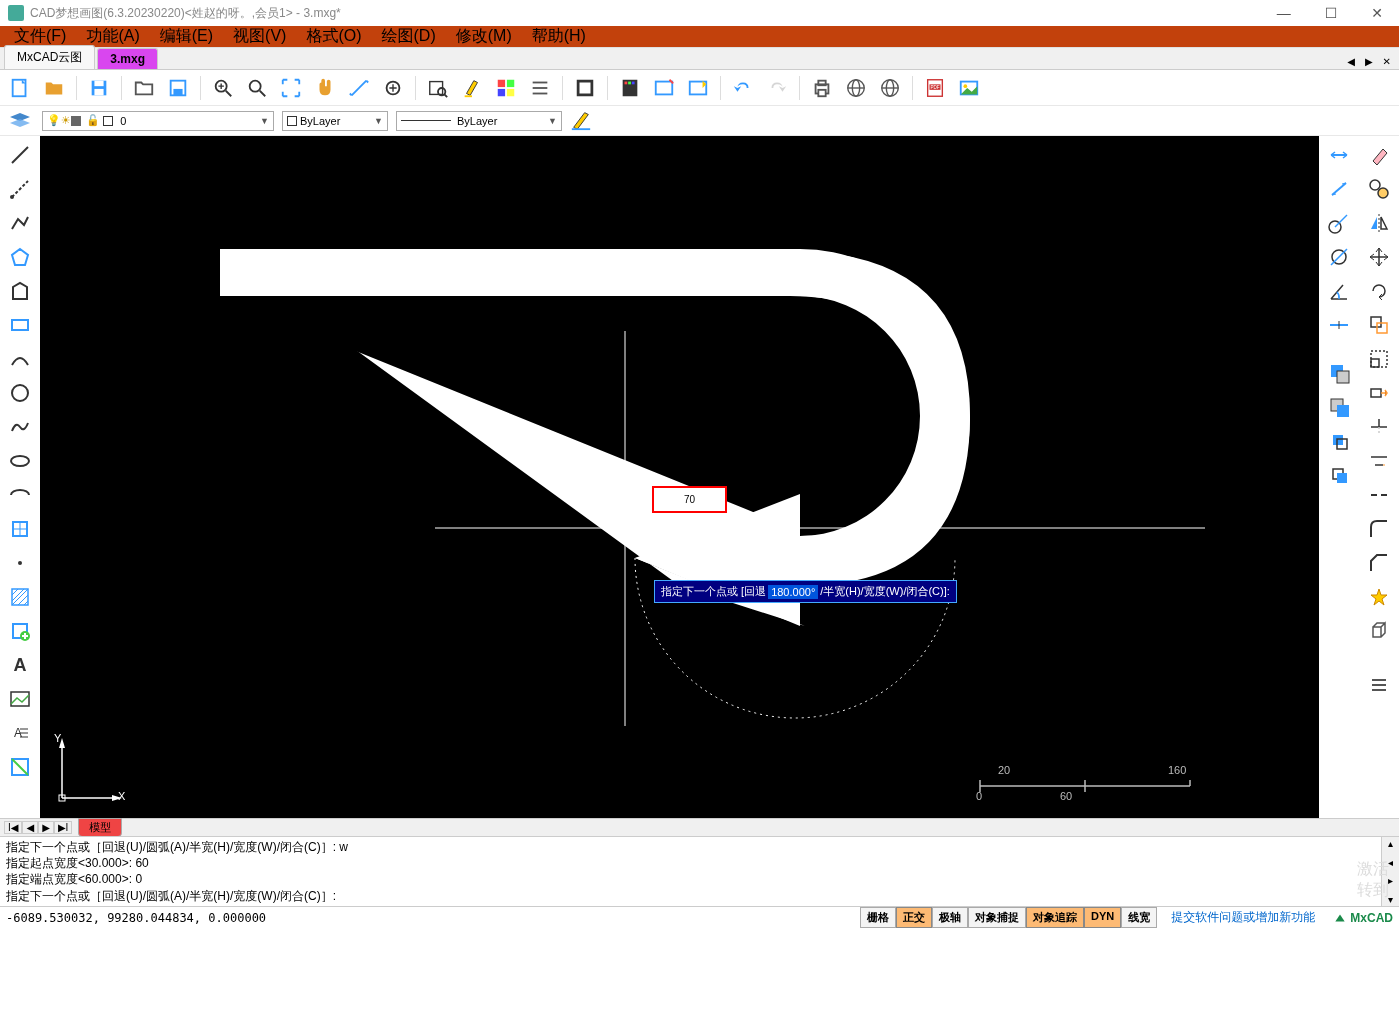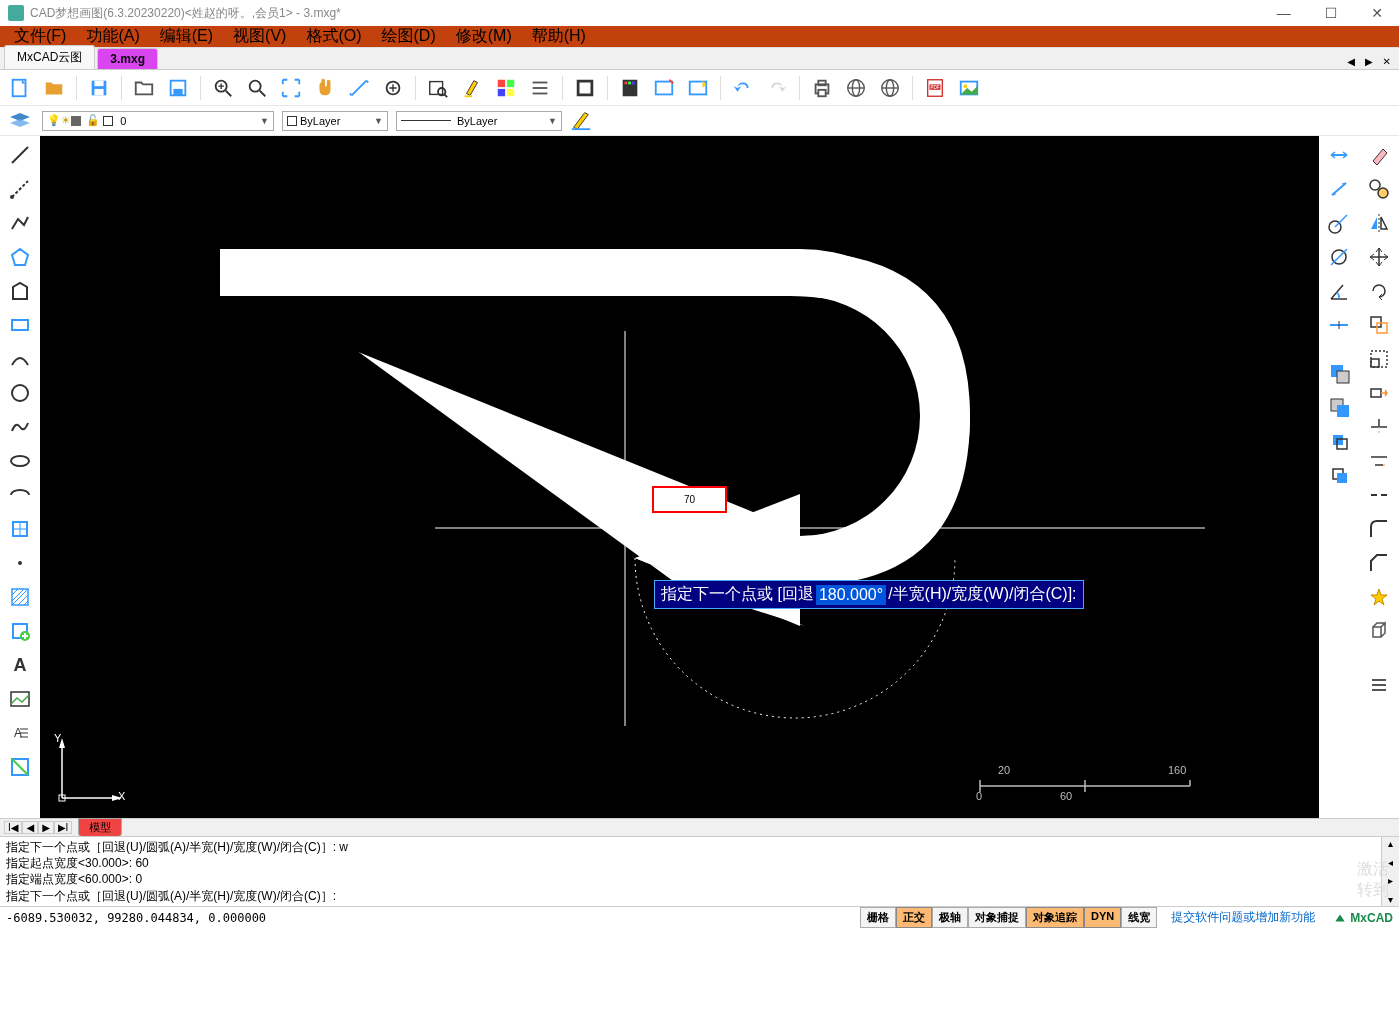--- a/index.html
+++ b/index.html
@@ -29,21 +29,21 @@
 .pencil-icon { width: 24px; height: 24px; }
 .main { display: flex; height: 682px; }
 .left-panel { width: 40px; background: #fff; display: flex; flex-direction: column; align-items: center; padding: 4px 0; gap: 4px; }
 .canvas-area { flex: 1; background: #000; position: relative; overflow: hidden; }
 .right-panels { display: flex; }
 .right-panel { width: 40px; background: #fff; display: flex; flex-direction: column; align-items: center; padding: 4px 0; gap: 4px; }
 .tool-btn { width: 30px; height: 30px; display: flex; align-items: center; justify-content: center; cursor: pointer; border-radius: 3px; }
 .tool-btn svg { width: 24px; height: 24px; }
 .canvas-svg { position: absolute; top: 0; left: 0; }
 .dyn-input { position: absolute; background: #fff; border: 2px solid red; padding: 6px 30px; font-size: 10px; text-align: right; min-width: 60px; }
-.dyn-prompt { position: absolute; background: #000080; color: #fff; font-size: 16px; padding: 3px 6px; border: 1px solid #4af; display: flex; align-items: center; gap: 2px; }
+.dyn-prompt { position: absolute; background: #000080; color: #fff; font-size: 11px; padding: 3px 6px; border: 1px solid #4af; display: flex; align-items: center; gap: 2px; }
 .dyn-prompt .angle { background: #0055dd; padding: 1px 3px; }
 .bottom-tabs { height: 18px; background: #f0f0f0; display: flex; align-items: center; font-size: 11px; border-top: 1px solid #ccc; padding: 0 4px; }
 .bottom-tabs .btab { padding: 1px 10px; border: 1px solid #aaa; background: #ef4444; cursor: pointer; border-radius: 0 0 4px 4px; }
 .bottom-tabs .nav-arrows { display: flex; gap: 0; margin-right: 6px; }
 .bottom-tabs .nav-arrows span { padding: 0 3px; cursor: pointer; font-size: 10px; border: 1px solid #ccc; }
 .cmd-area { height: 70px; background: #fff; border-top: 1px solid #ccc; font-size: 12px; padding: 2px 6px; line-height: 1.35; font-family: SimSun, monospace; position: relative; }
 .cmd-scroll { position: absolute; right: 0; top: 0; bottom: 0; width: 18px; background: #f0f0f0; border-left: 1px solid #ccc; display: flex; flex-direction: column; justify-content: space-between; align-items: center; font-size: 10px; }
 .statusbar { height: 22px; background: #fff; border-top: 1px solid #ccc; display: flex; align-items: center; font-size: 12px; padding: 0 6px; gap: 8px; }
 .statusbar .coords { font-family: monospace; }
 .statusbar .toggles { margin-left: auto; display: flex; gap: 0; font-weight: bold; }

